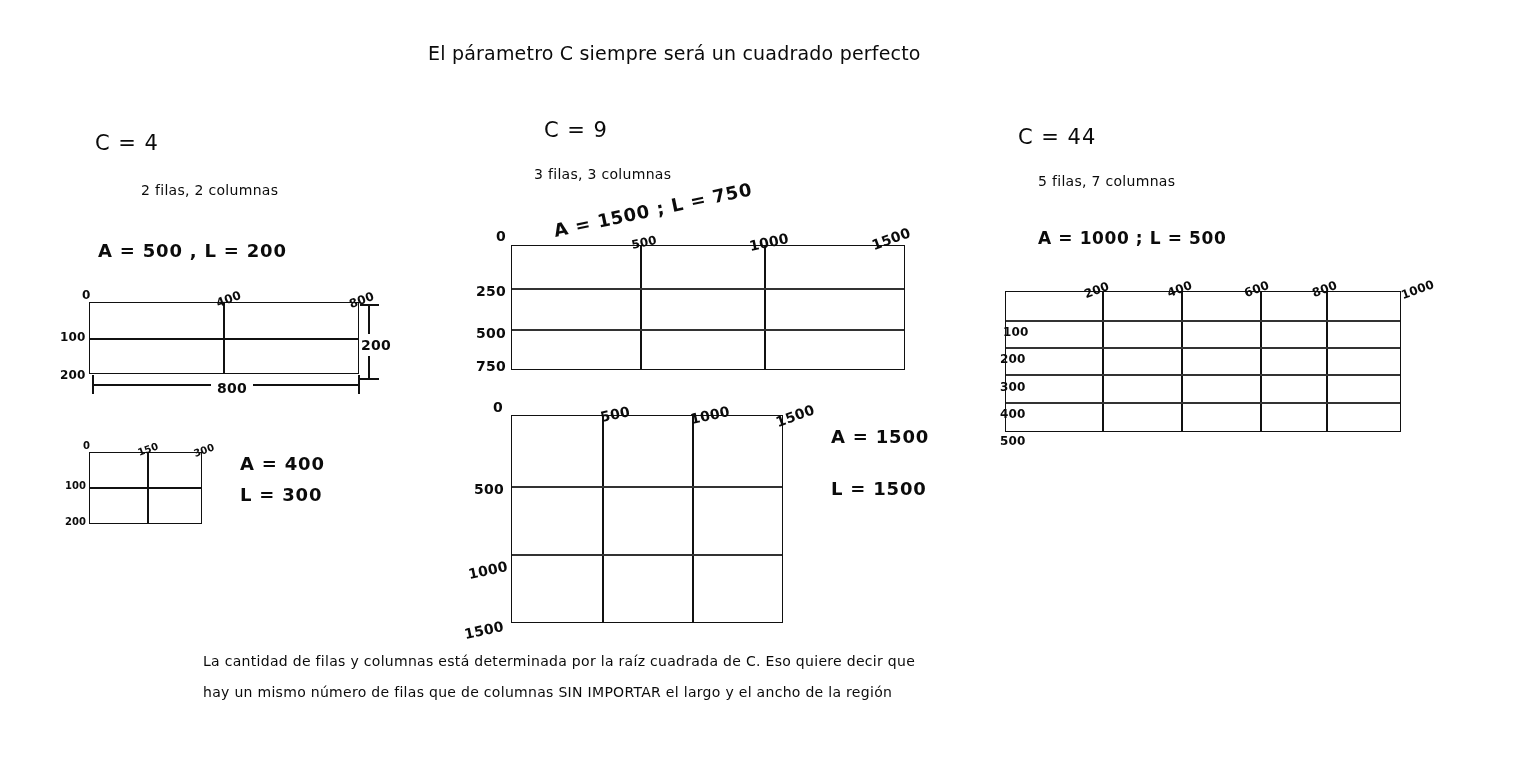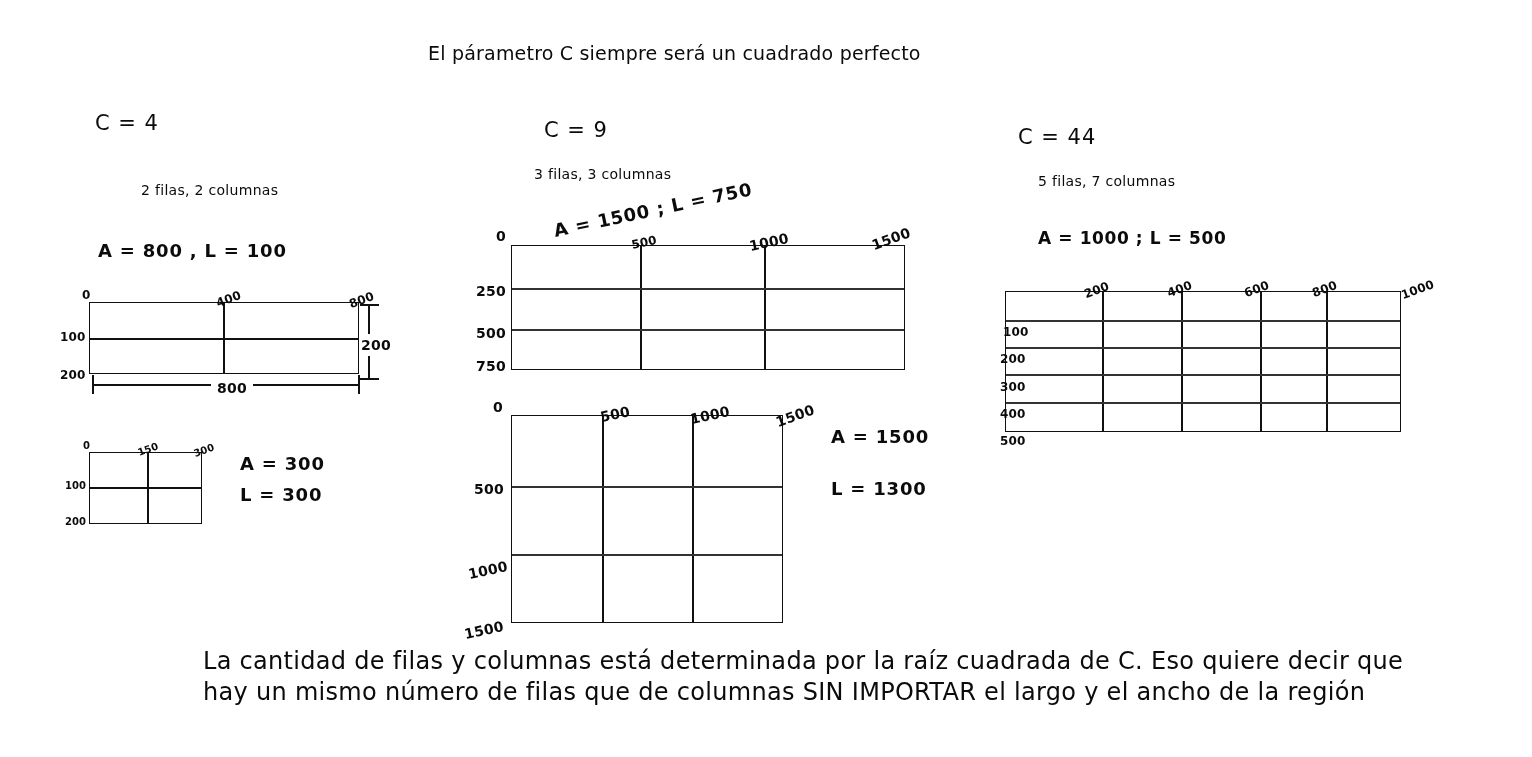--- a/index.html
+++ b/index.html
@@ -70,37 +70,37 @@
   .gl-v { width: 1.6px; top: 0; bottom: 0; }
   .gl-h { height: 1.6px; left: 0; right: 0; }
   .gl-thin { background: #333; }
 
   .dim-line {
     position: absolute;
     background: #111;
   }
 
   .footer {
-    font-size: 24px;
+    font-size: 14px;
     line-height: 31px;
     letter-spacing: 0.3px;
   }
 
   .rot-20 { transform: rotate(-20deg); transform-origin: left bottom; }
   .rot-12 { transform: rotate(-12deg); transform-origin: left bottom; }
 </style>
 </head>
 <body>
 
 <div class="abs txt title" style="left:428px; top:42px;">El párametro C siempre será un cuadrado perfecto</div>
 
-<div class="abs txt c-head" style="left:95px; top:111px;text-align:center;">C = 4</div>
+<div class="abs txt c-head" style="left:95px; top:131px;text-align:center;">C = 4</div>
 <div class="abs txt sub-head" style="left:141px; top:166px;margin-top:16px;">2 filas, 2 columnas</div>
 
-<div class="abs txt formula" style="left:98px; top:240px;">A = 800 ,  L = 100</div>
+<div class="abs txt formula" style="left:98px; top:240px;">A = 500 ,  L = 200</div>
 
 <div class="grid" style="left:89px; top:302px; width:270px; height:72px;">
   <div class="gl-v" style="left:133px;"></div>
   <div class="gl-h" style="top:35px;"></div>
 </div>
 
 <div class="abs txt tick" style="left:82px; top:288px;">0</div>
 <div class="abs txt tick rot-20" style="left:219px; top:296px;">400</div>
 <div class="abs txt tick rot-20" style="left:352px; top:297px;">800</div>
 <div class="abs txt tick" style="left:60px; top:330px;">100</div>
@@ -119,21 +119,21 @@
 <div class="grid" style="left:89px; top:452px; width:113px; height:72px;">
   <div class="gl-v" style="left:57px;"></div>
   <div class="gl-h" style="top:34px;"></div>
 </div>
 <div class="abs txt tick-sm" style="left:83px; top:440px;">0</div>
 <div class="abs txt tick-sm rot-20" style="left:140px; top:447px;">150</div>
 <div class="abs txt tick-sm rot-20" style="left:196px; top:448px;">300</div>
 <div class="abs txt tick-sm" style="left:65px; top:480px;">100</div>
 <div class="abs txt tick-sm" style="left:65px; top:516px;">200</div>
 
-<div class="abs txt formula" style="left:240px; top:453px;">A = 300</div>
+<div class="abs txt formula" style="left:240px; top:453px;">A = 400</div>
 <div class="abs txt formula" style="left:240px; top:484px;">L = 300</div>
 
 <div class="abs txt c-head" style="left:519px; top:118px;margin-left:25px;">C = 9</div>
 <div class="abs txt sub-head" style="left:534px; top:166px;text-align:right;">3 filas, 3 columnas</div>
 
 <div class="abs txt formula rot-12" style="left:556px; top:220px;">A = 1500 ;  L = 750</div>
 
 <div class="grid" style="left:511px; top:245px; width:394px; height:125px;">
   <div class="gl-v" style="left:128px;"></div>
   <div class="gl-v" style="left:252px;"></div>
@@ -158,21 +158,21 @@
 
 <div class="abs txt tick-lg" style="left:493px; top:399px;">0</div>
 <div class="abs txt tick-lg rot-12" style="left:602px; top:409px;">500</div>
 <div class="abs txt tick-lg rot-12" style="left:692px; top:411px;">1000</div>
 <div class="abs txt tick-lg rot-20" style="left:779px; top:414px;">1500</div>
 <div class="abs txt tick-lg" style="left:474px; top:481px;">500</div>
 <div class="abs txt tick-lg rot-12" style="left:470px; top:566px;">1000</div>
 <div class="abs txt tick-lg rot-12" style="left:466px; top:626px;">1500</div>
 
 <div class="abs txt formula" style="left:831px; top:426px;">A = 1500</div>
-<div class="abs txt formula" style="left:831px; top:478px;">L = 1300</div>
+<div class="abs txt formula" style="left:831px; top:478px;">L = 1500</div>
 
 <div class="abs txt c-head" style="left:1018px; top:125px;">C = 44</div>
 <div class="abs txt sub-head" style="left:1038px; top:173px;">5 filas, 7 columnas</div>
 
 <div class="abs txt formula-sm" style="left:1018px; top:228px;margin-left:20px;">A = 1000 ;  L = 500</div>
 
 <div class="grid" style="left:1005px; top:291px; width:396px; height:141px;">
   <div class="gl-v" style="left:96px;"></div>
   <div class="gl-v" style="left:175px;"></div>
   <div class="gl-v" style="left:254px;"></div>

